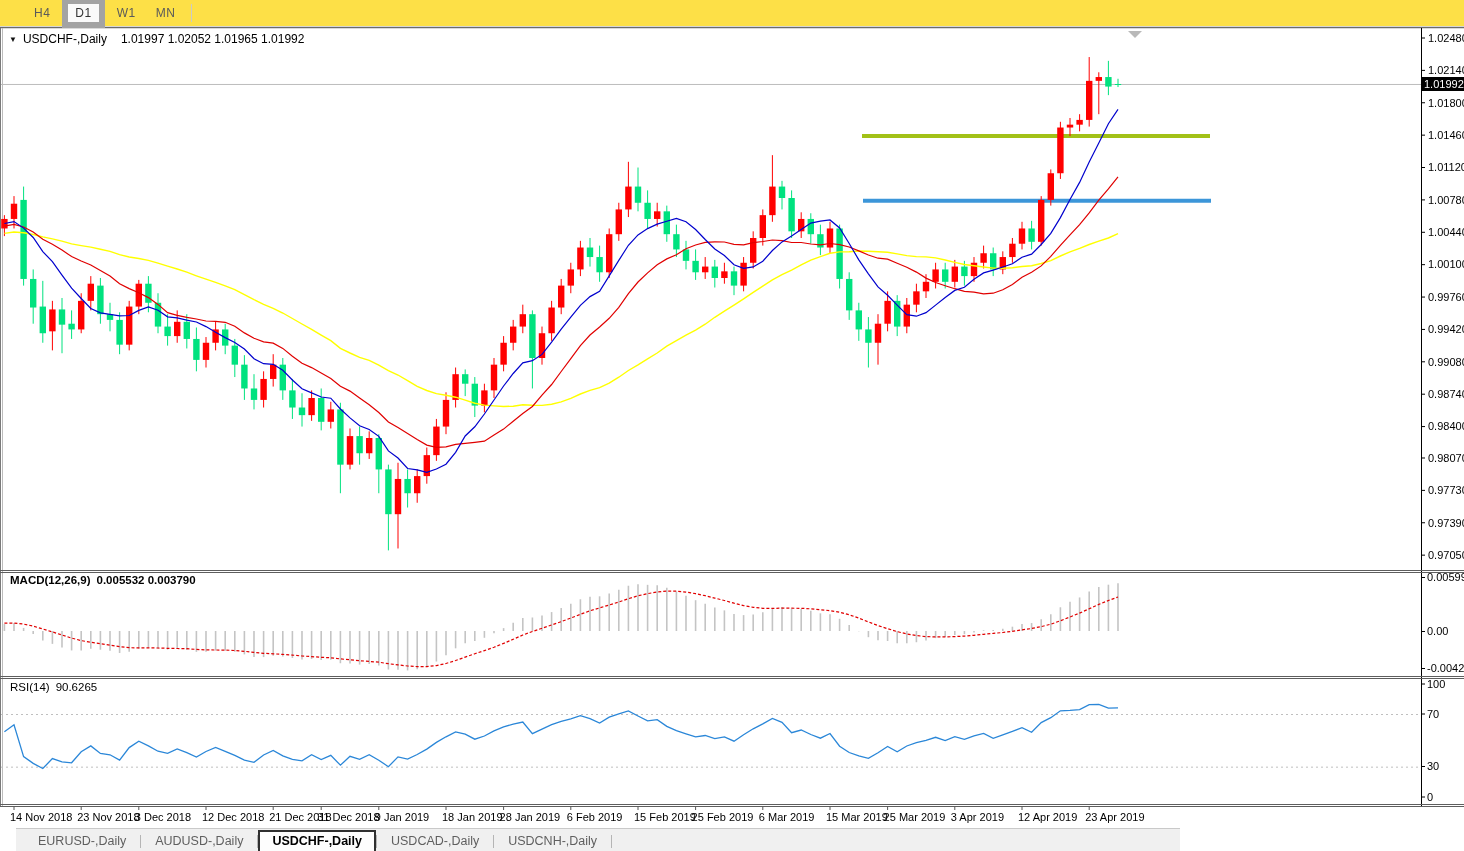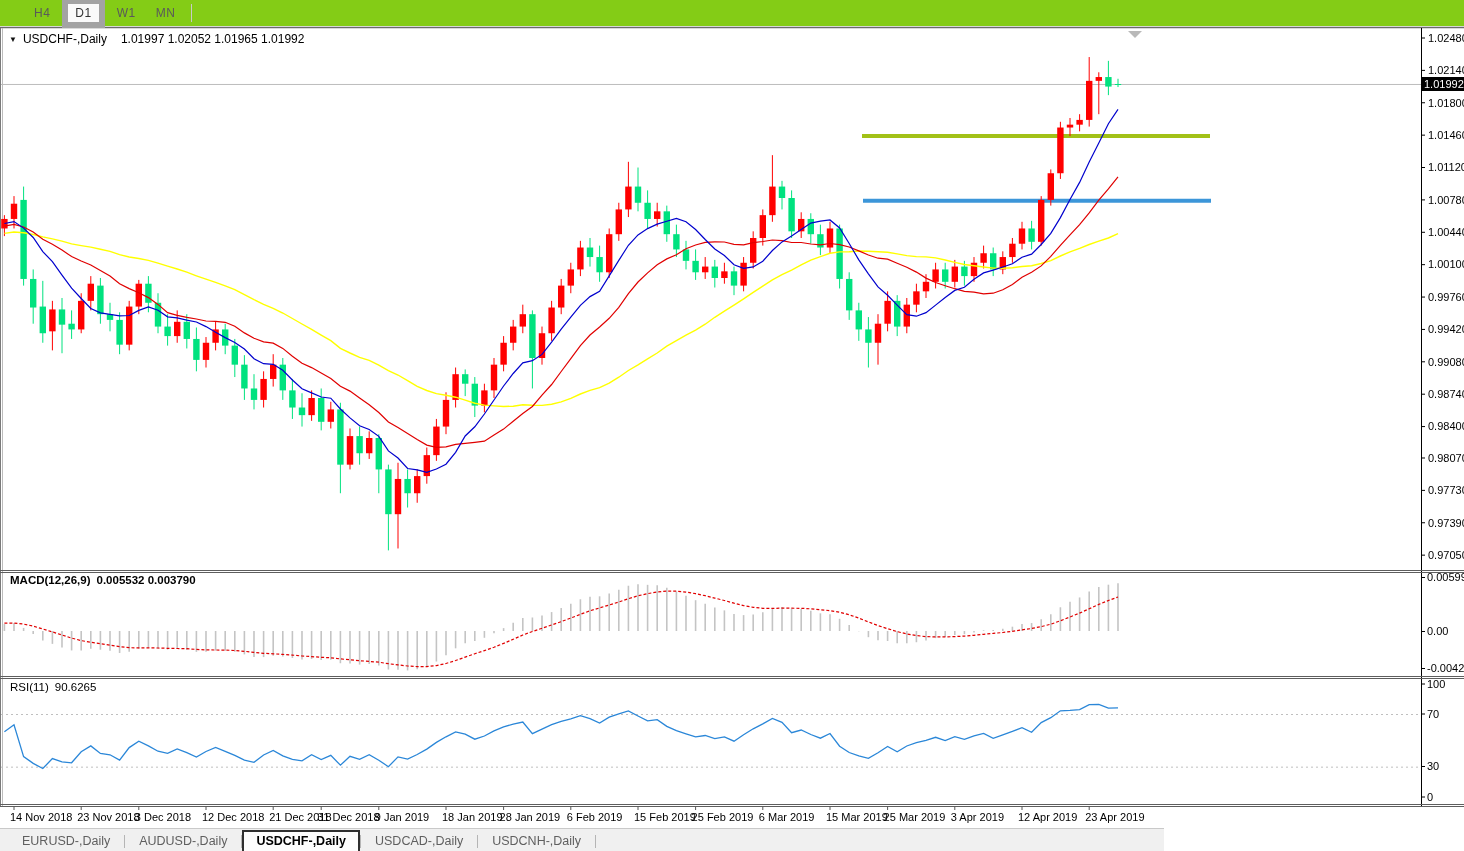--- a/index.html
+++ b/index.html
@@ -1,40 +1,40 @@
 <!DOCTYPE html>
 <html><head>
 <meta charset="utf-8">
 <style>
   html,body{margin:0;padding:0;background:#fff;width:1464px;height:851px;overflow:hidden;
     font-family:"Liberation Sans",sans-serif;-webkit-font-smoothing:none;}
   #stage{position:relative;width:1464px;height:851px;background:#fff;}
   svg{position:absolute;left:0;top:0;}
   
-  #toolbar{position:absolute;left:0;top:0;width:1464px;height:26px;background:#84cc16;
+  #toolbar{position:absolute;left:0;top:0;width:1464px;height:26px;background:#fde047;
     border-bottom:1px solid #d6d6d6;display:flex;align-items:center;z-index:5;}
   .tf-btn{margin-left:4px;padding:2px 7px;font-size:12px;color:#5a5a5a;border:1px solid transparent;
     background:transparent;cursor:default;letter-spacing:0.5px;}
   .tf-btn.active{background:#fafafa;border:6px solid #a3a3a3;color:#333;}
   .vsep{width:1px;height:18px;background:#c9c9c9;margin-left:8px;}
   #toolbar .lead{width:22px;}
   
   #title-row{position:absolute;left:9px;top:32px;z-index:4;font-size:12px;color:#000;display:flex;align-items:center;}
   #title-row .arrow{font-size:8px;margin-right:6px;color:#111;}
   #title-row .ohlc{margin-left:14px;}
   
   .ind-label{position:absolute;left:10px;z-index:4;font-size:11.5px;color:#000;}
   #macd-label{top:574px;font-weight:bold;}
   #rsi-label{top:681px;}
   .ind-label .vals{margin-left:6px;}
   
   #bid-tag{position:absolute;left:1421px;top:77px;width:43px;height:14px;background:#000;color:#fff;
     font-size:11px;line-height:14px;padding-left:3px;z-index:4;}
   
-  #tabbar{position:absolute;left:0;top:828px;width:1164px;height:23px;background:#f0f0f0;
+  #tabbar{position:absolute;left:16px;top:828px;width:1164px;height:23px;background:#f0f0f0;
     border-top:1px solid #c9c9c9;display:flex;align-items:flex-end;z-index:5;}
   #tabbar .lead{width:8px;}
   .tab{height:17px;line-height:17px;padding:1px 14px 2px 14px;font-size:12.5px;color:#5f5f5f;cursor:default;}
   .tab.active{background:#fdfdfd;border:2px solid #2f2f2f;border-bottom:none;color:#000;font-weight:bold;
     height:18px;line-height:18px;padding:0 12px 2px 12px;}
   .tab-sep{width:1px;height:13px;background:#b5b5b5;margin-bottom:4px;}
 </style>
 </head>
 <body>
 
@@ -545,21 +545,21 @@
     <span class="arrow">▼</span>
     <span>USDCHF-,Daily</span>
     <span class="ohlc">1.01997 1.02052 1.01965 1.01992</span>
   </div>
 
   <div id="macd-label" class="ind-label">
     <span>MACD(12,26,9)</span><span class="vals">0.005532 0.003790</span>
   </div>
 
   <div id="rsi-label" class="ind-label">
-    <span>RSI(11)</span><span class="vals">90.6265</span>
+    <span>RSI(14)</span><span class="vals">90.6265</span>
   </div>
 
   <div id="bid-tag">1.01992</div>
 
   <div id="tabbar">
     <span class="lead"></span>
   <span class="tab">EURUSD-,Daily</span>
       <span class="tab-sep"></span>
       <span class="tab">AUDUSD-,Daily</span>
       <span class="tab-sep"></span>

